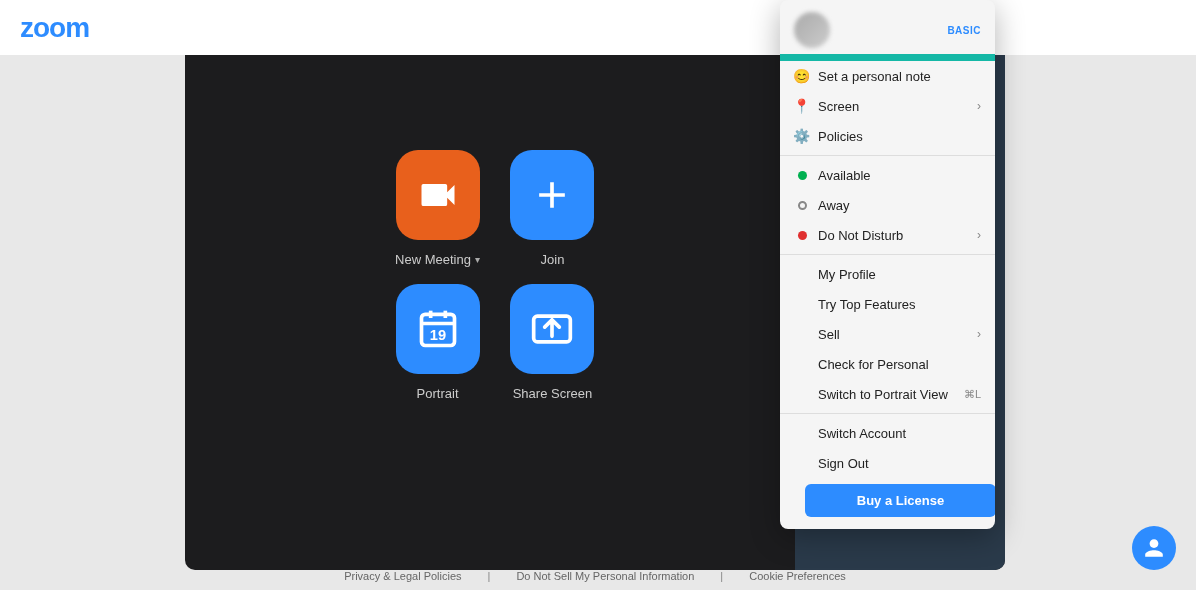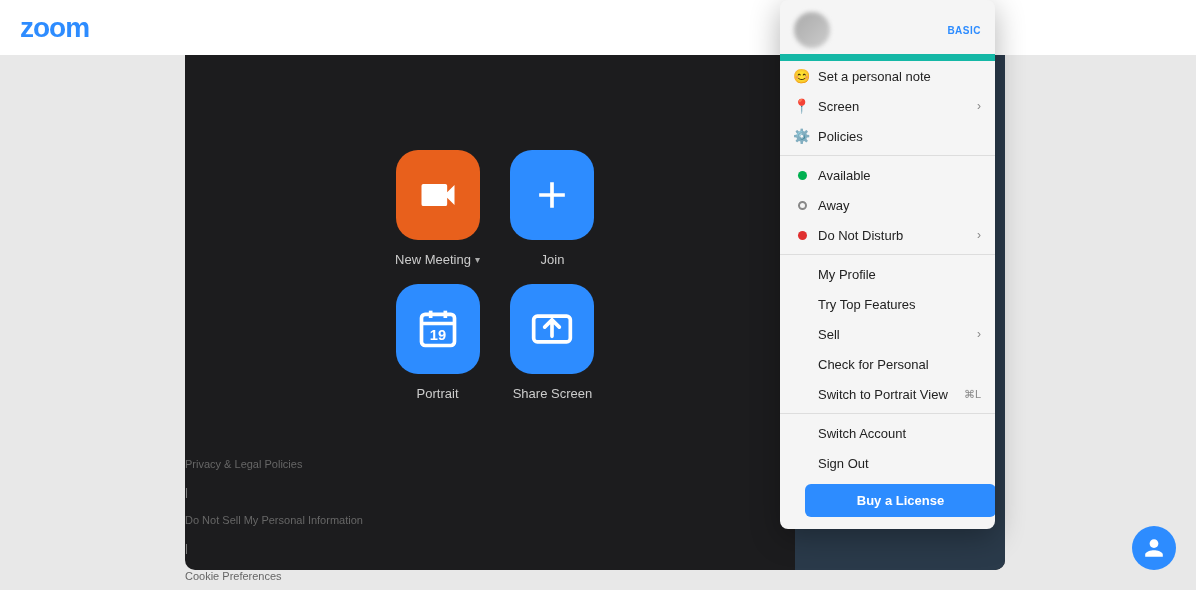--- a/index.html
+++ b/index.html
@@ -234,23 +234,22 @@
     }
 
     
     .footer {
       position: absolute;
       bottom: 8px;
       left: 185px;
       width: 820px;
       display: flex;
       justify-content: center;
-      gap: 16px;
+      gap: 26px;
       z-index: 2;
-      flex-direction: column;
     }
 
     .footer a {
       font-size: 11px;
       color: #666;
       text-decoration: none;
     }
 
     .footer-sep {
       font-size: 11px;

